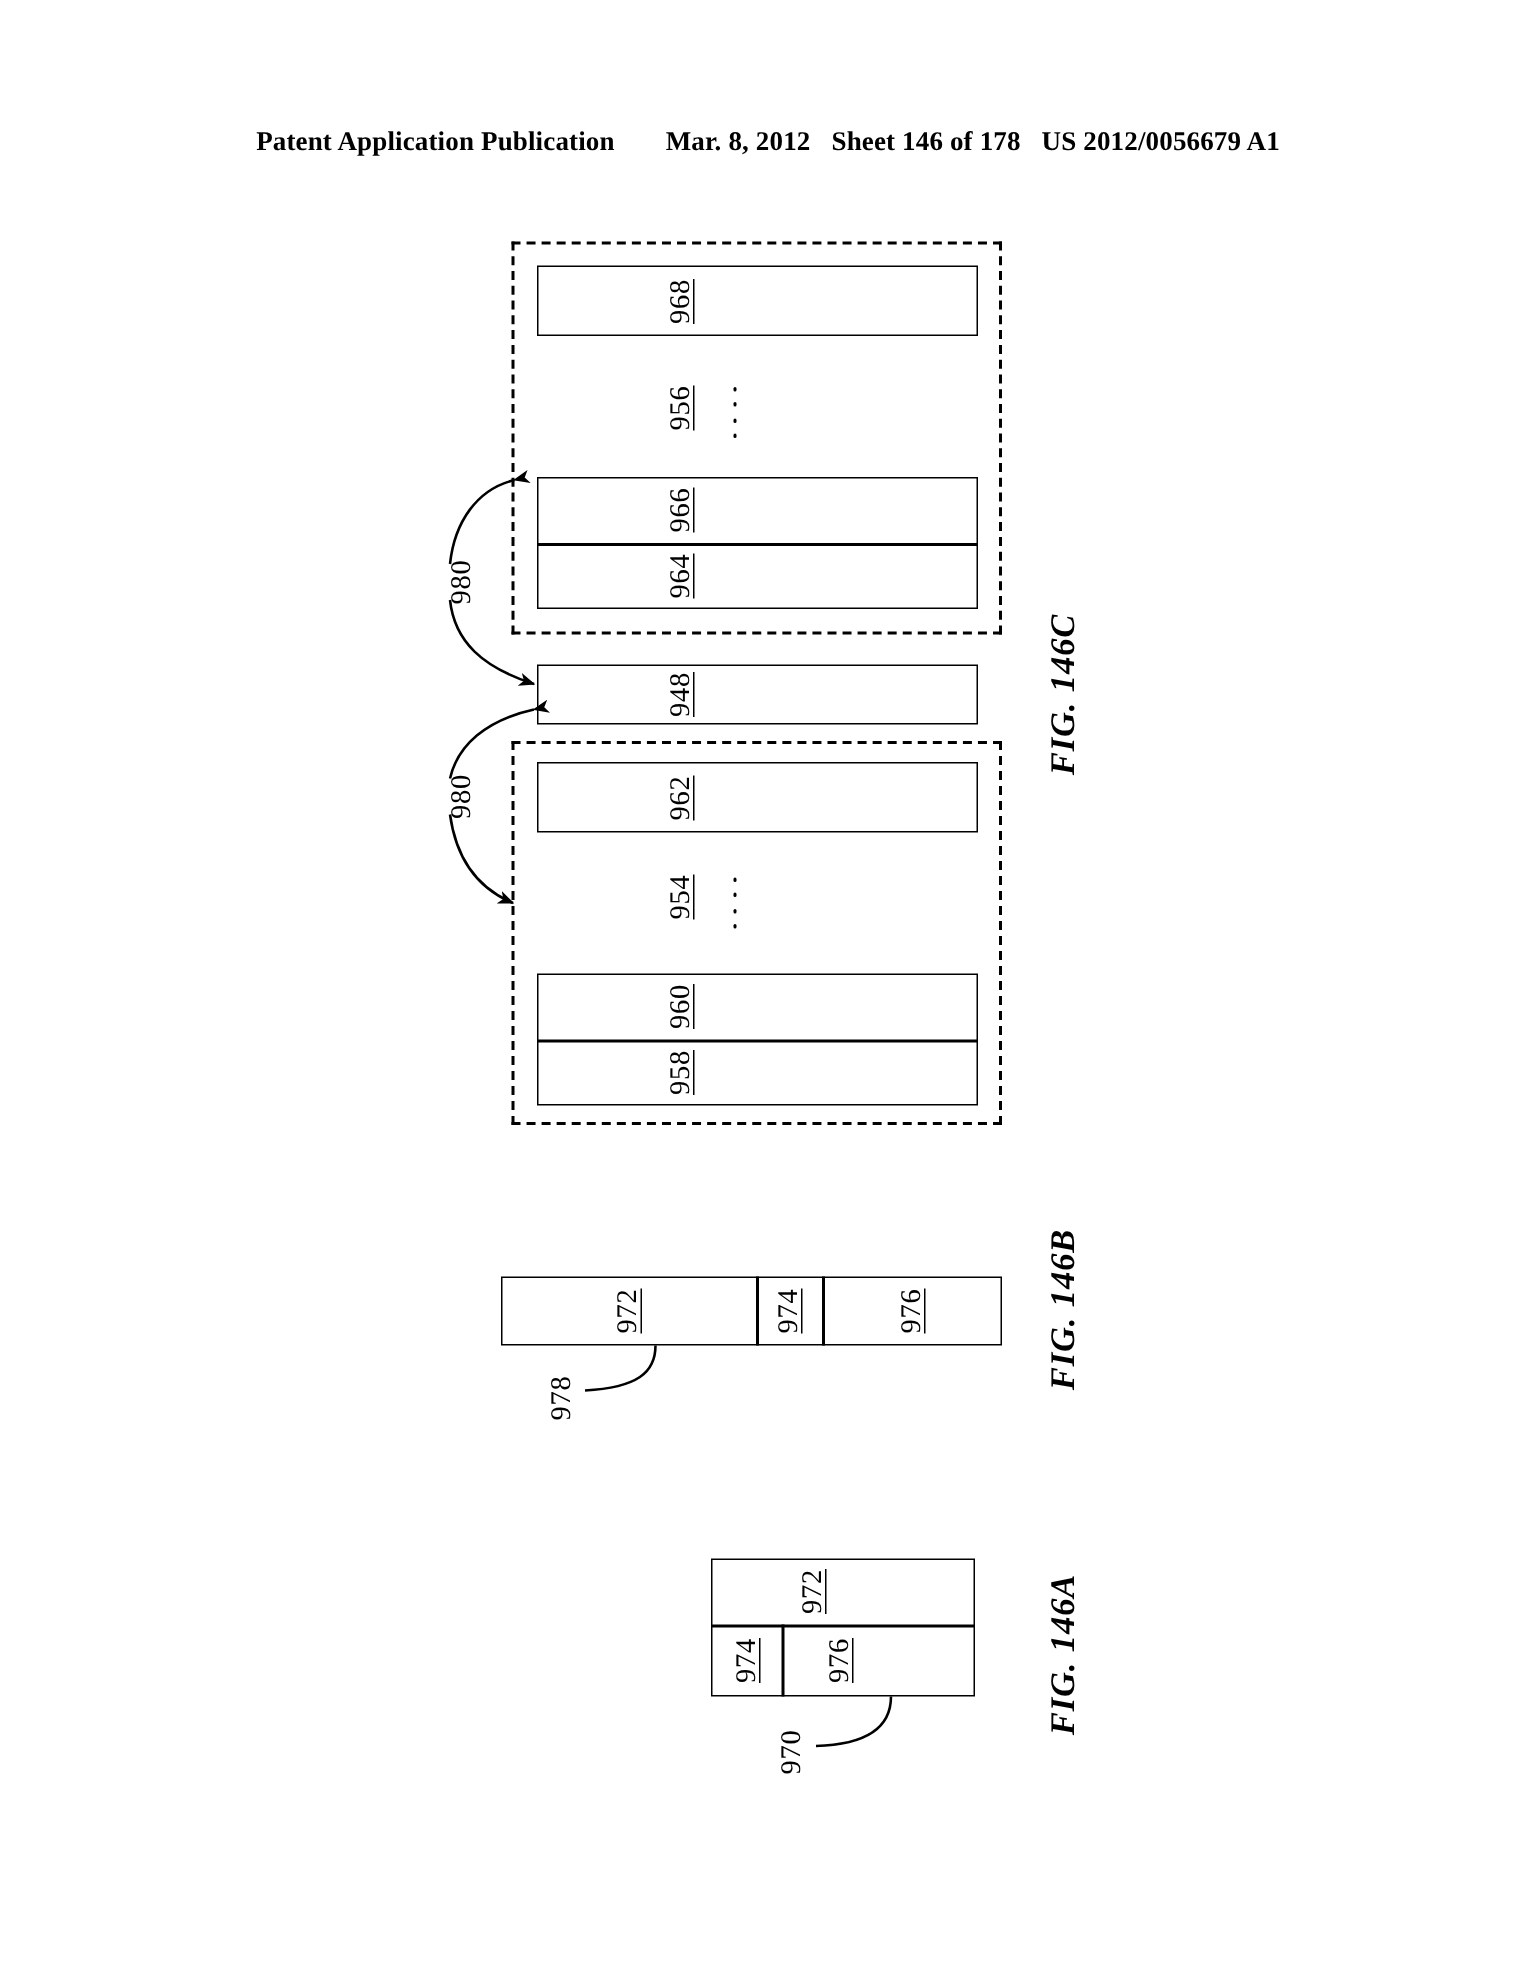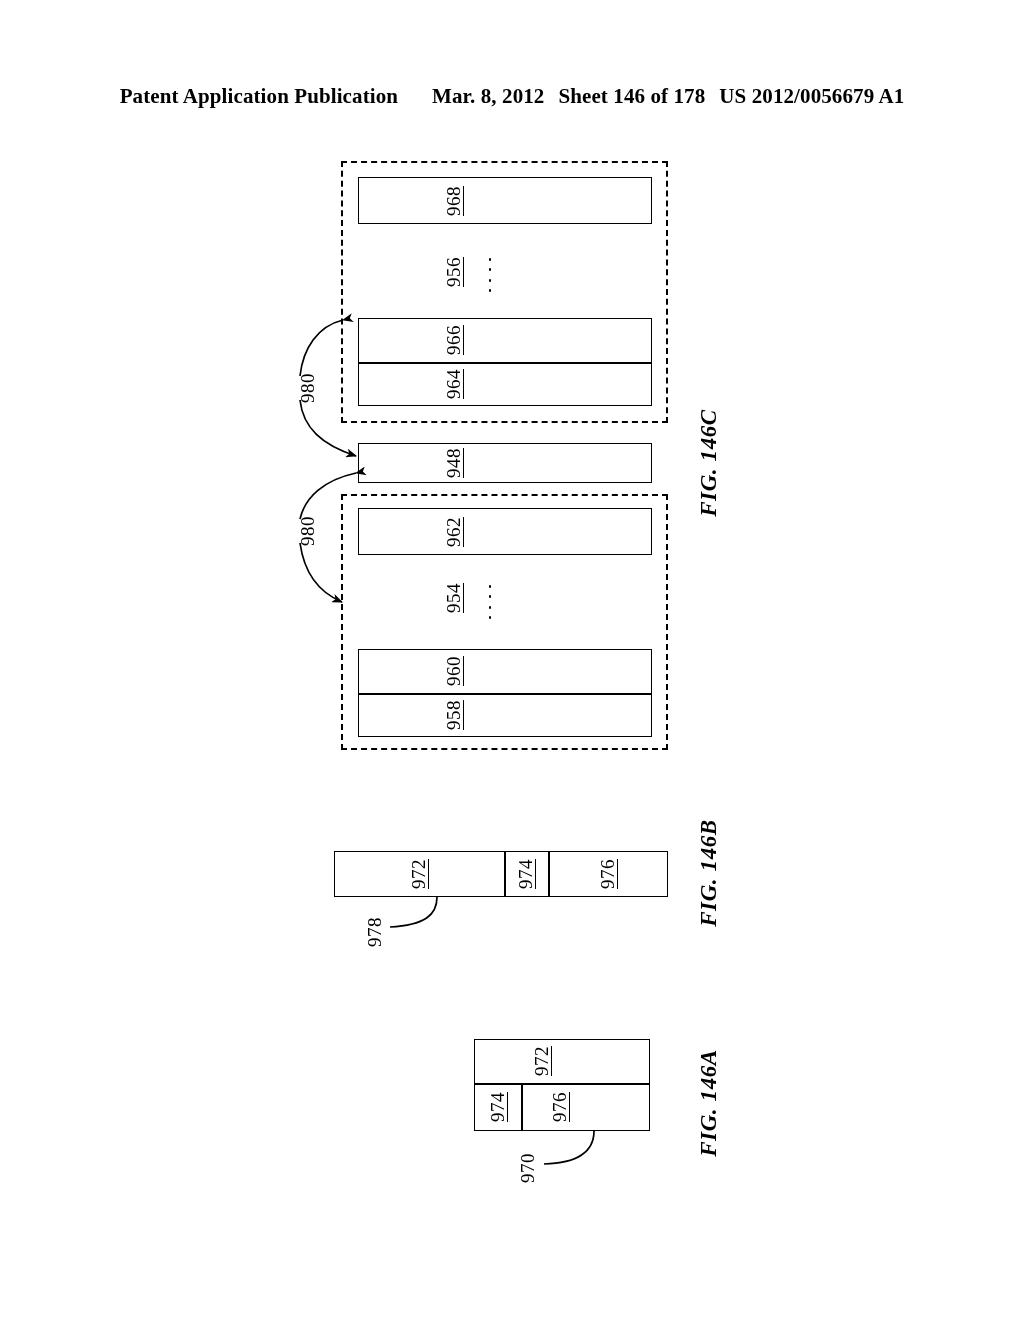--- a/index.html
+++ b/index.html
@@ -18,21 +18,21 @@
 
   
   #page-header {
     position: absolute;
     left: 0;
     top: 84px;
     width: 1024px;
     text-align: center;
     font-family: "Liberation Serif", "DejaVu Serif", serif;
     font-weight: bold;
-    font-size: 21px;
+    font-size: 18px;
     letter-spacing: 0.1px;
     white-space: nowrap;
   }
   #page-header .hdr-seg { display: inline; }
   #page-header .gap-wide { display: inline-block; width: 34px; }
   #page-header .gap-mid  { display: inline-block; width: 14px; }
 
   
   .solid-box {
     position: absolute;

